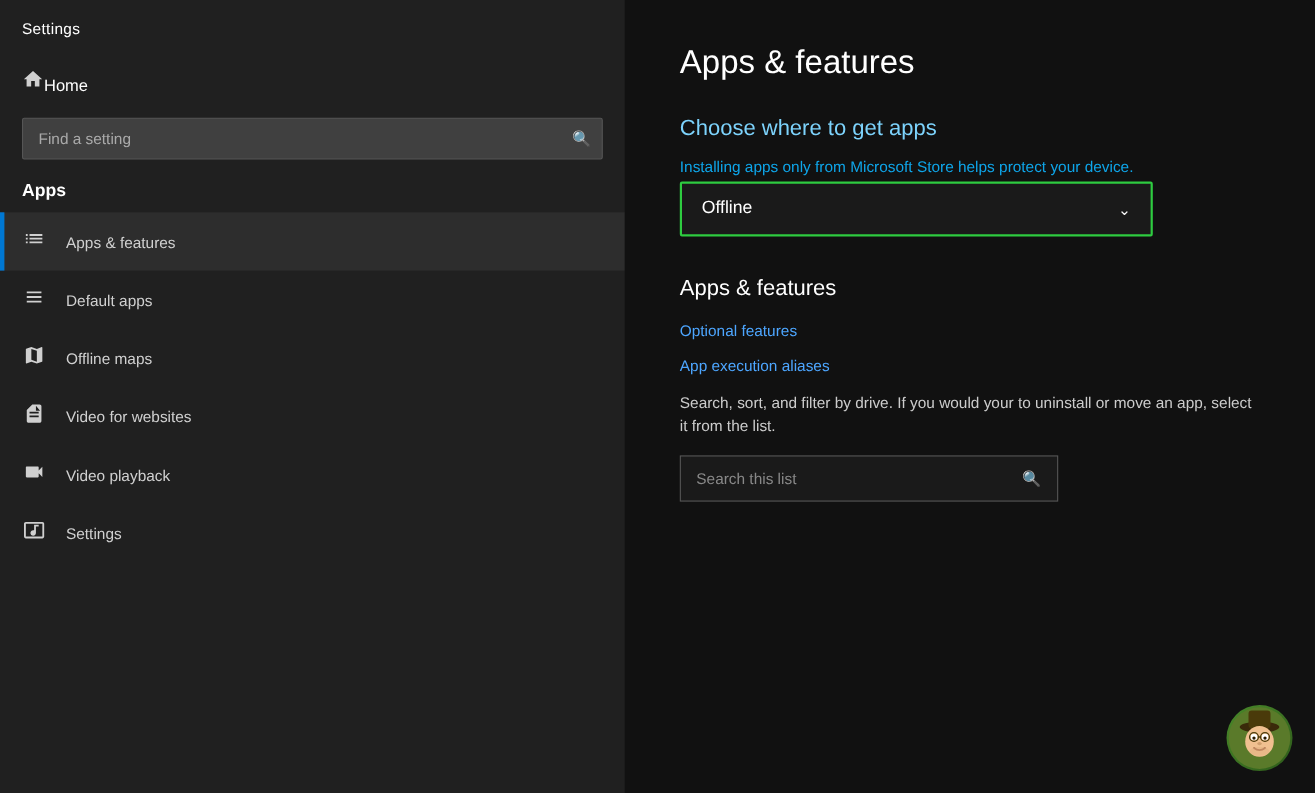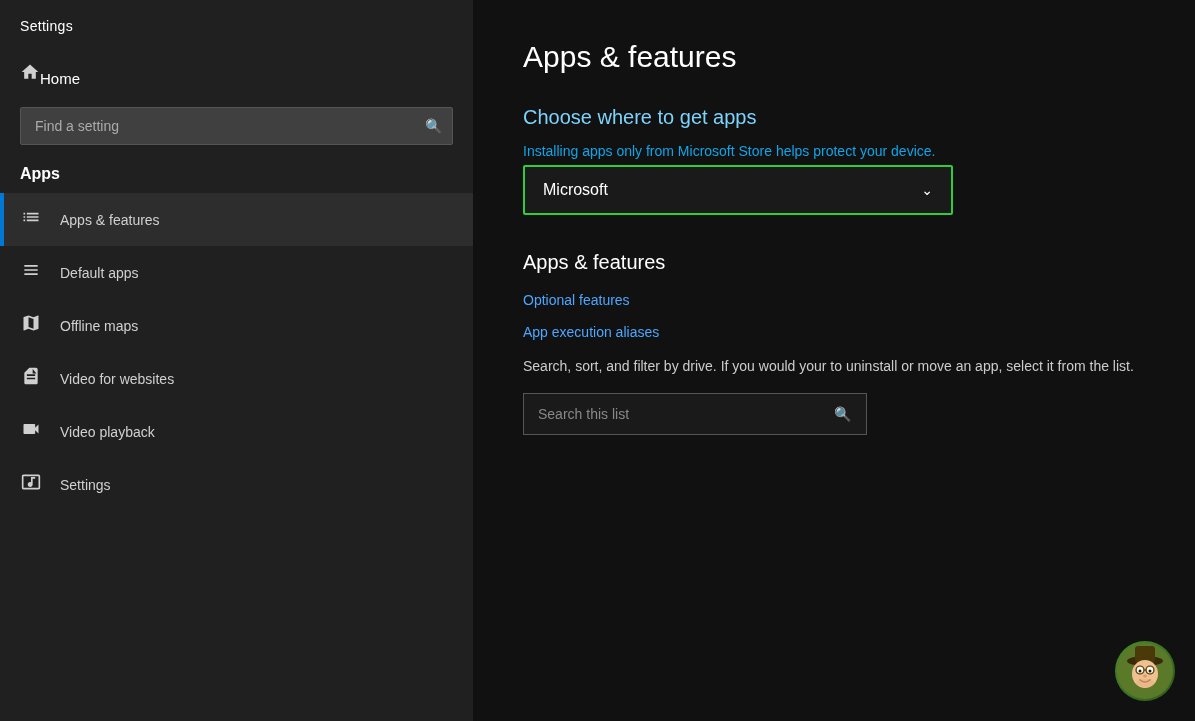--- a/index.html
+++ b/index.html
@@ -8,21 +8,21 @@
       width: 1195px;
       height: 721px;
       background: #1a1a1a;
       font-family: 'Segoe UI', Arial, sans-serif;
       display: flex;
       overflow: hidden;
     }
 
     
     .sidebar {
-      width: 473px;
+      width: 568px;
       background: #202020;
       display: flex;
       flex-direction: column;
       flex-shrink: 0;
       position: relative;
     }
 
     .sidebar-title {
       color: #ffffff;
       font-size: 14px;
@@ -337,21 +337,21 @@
 </div>
 
 <div class="main" style="position: relative;">
   <h1 class="page-title">Apps &amp; features</h1>
 
   <h2 class="section-heading">Choose where to get apps</h2>
 
   <p class="description-text">Installing apps only from Microsoft Store helps protect your device.</p>
 
   <div class="dropdown">
-    <span>Microsoft</span>
+    <span>Offline</span>
     <span class="dropdown-chevron">⌄</span>
   </div>
 
   <div class="apps-features-section">
     <h2 class="apps-features-title">Apps &amp; features</h2>
 
     <a class="link-blue" href="#">Optional features</a>
 
     <a class="link-blue" href="#">App execution aliases</a>
 

